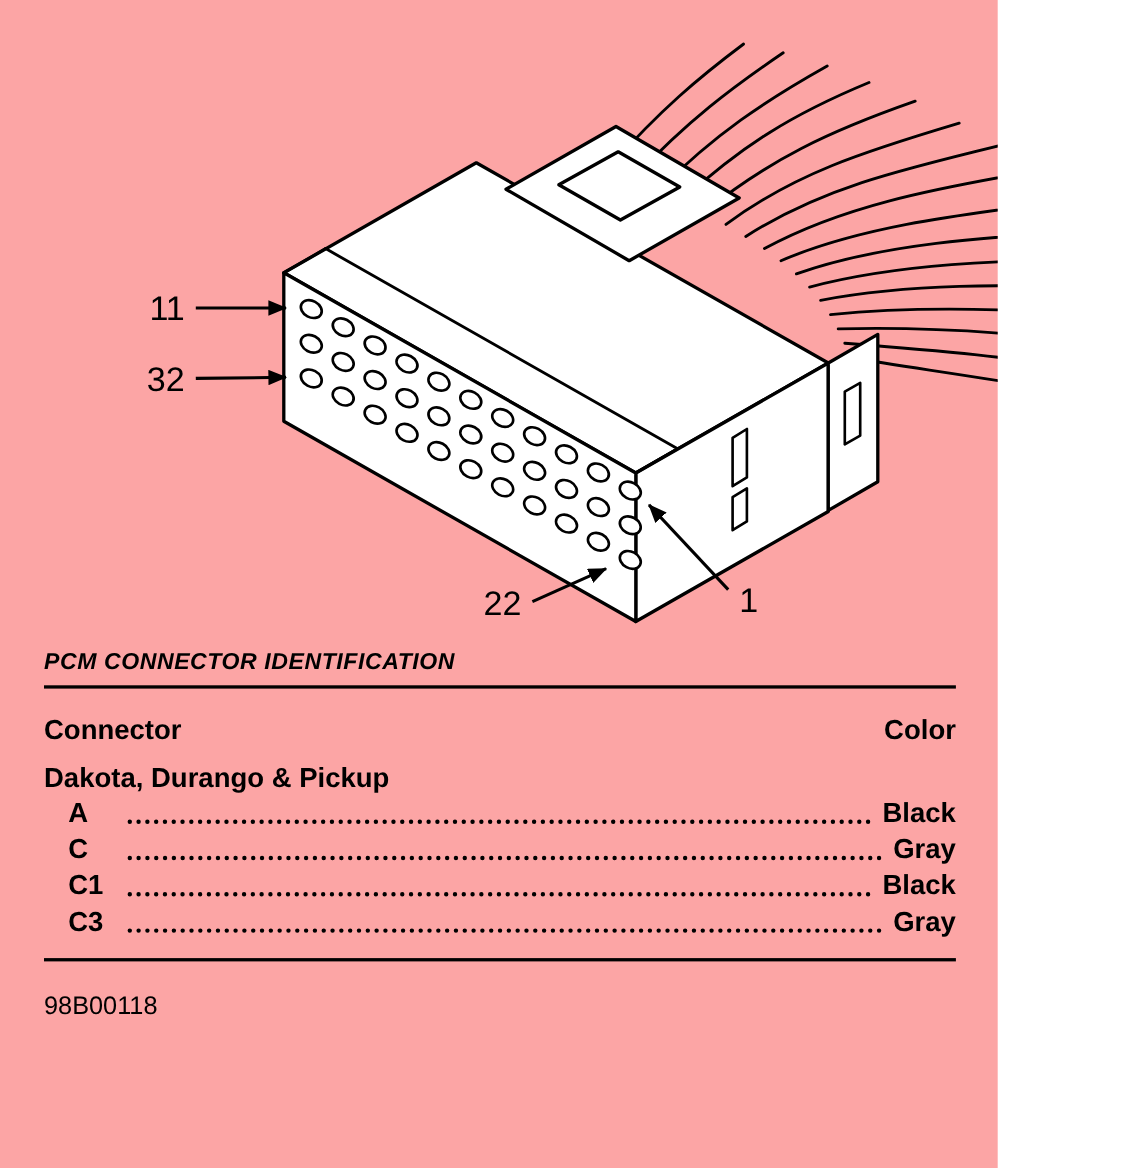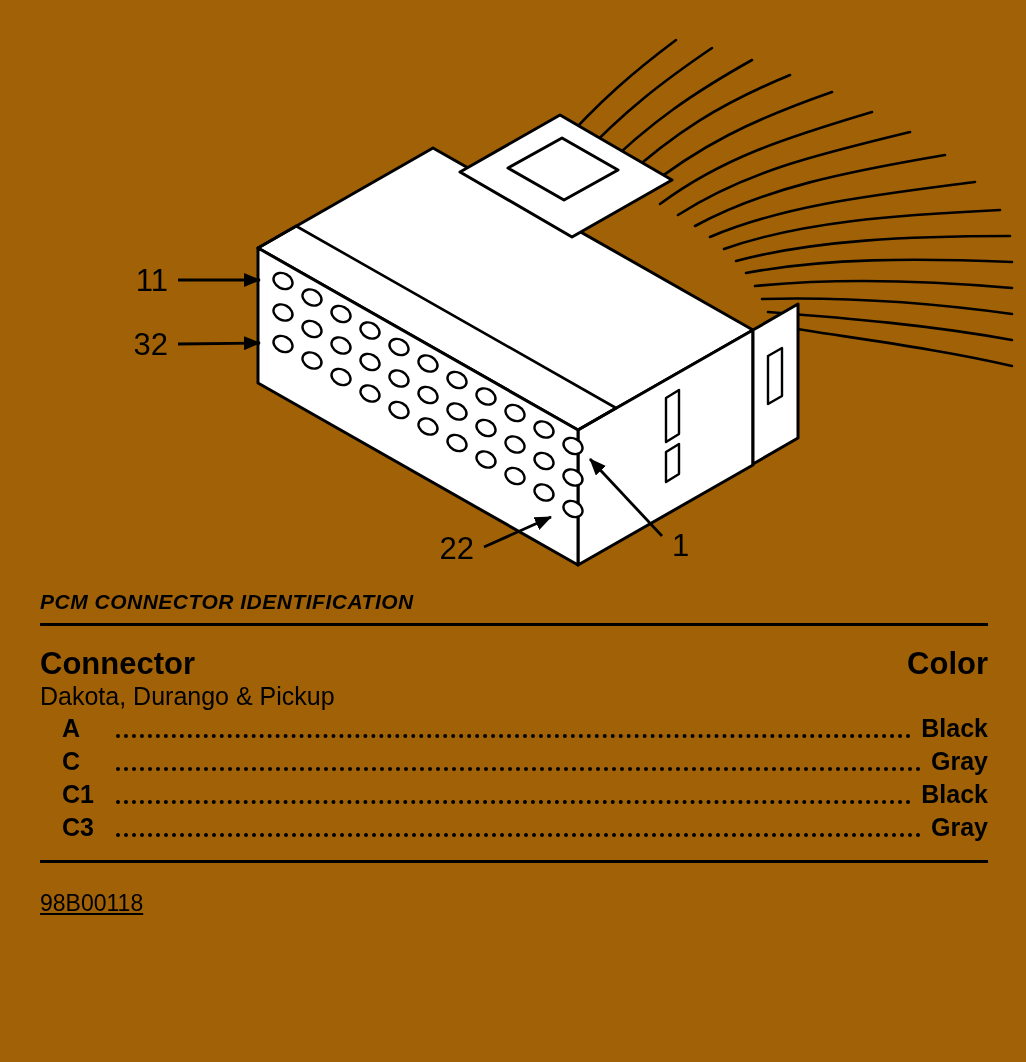--- a/index.html
+++ b/index.html
@@ -3,67 +3,67 @@
 <meta charset="utf-8">
 <style>
   html, body { margin: 0; padding: 0; background: #ffffff; }
   body {
     width: 1026px; height: 1062px;
     font-family: "Liberation Sans", "DejaVu Sans", sans-serif;
     color: #000;
   }
   .page {
     position: relative;
-    width: 1026px; height: 1062px;
-    background: #a16207;
+    width: 907px; height: 1062px;
+    background: #fca5a5;
     overflow: hidden;
   }
   .figure { display: block; }
   .section { padding: 0 38px 0 40px; }
   .heading {
     font-size: 21px;
     font-style: italic;
     font-weight: bold;
     letter-spacing: 0.5px;
     margin: 2px 0 0 0;
   }
   .rule { height: 3px; background: #000; }
   .rule-heading { margin-top: 9px; }
   .table-header {
     display: flex;
     justify-content: space-between;
     font-weight: bold;
-    font-size: 31px;
+    font-size: 25px;
     margin-top: 22px;
     line-height: 32px;
   }
   .group-title {
-    font-weight: normal;
+    font-weight: bold;
     font-size: 25px;
     line-height: 32px;
+    margin-top: 11px;
   }
   .leader-row {
     display: flex;
     align-items: flex-end;
     font-weight: bold;
     font-size: 25px;
     line-height: 33px;
   }
   .row-label { padding-left: 22px; min-width: 42px; }
   .dots {
     flex: 1;
     border-bottom: 4px dotted #000;
     margin: 0 10px 7px 12px;
   }
   .row-value { text-align: center; }
   .rule-bottom { margin-top: 16px; }
   .footer-code {
     font-size: 23px;
     margin-top: 27px;
-    text-decoration: underline;
   }
   svg text {
     font-family: "Liberation Sans", "DejaVu Sans", sans-serif;
     font-size: 31px;
     fill: #000;
   }
 </style>
 </head>
 <body>
 

